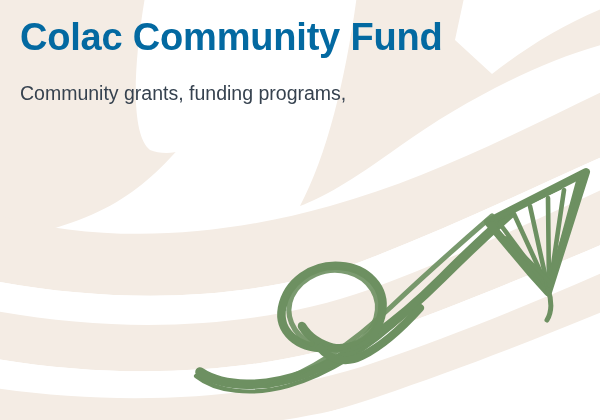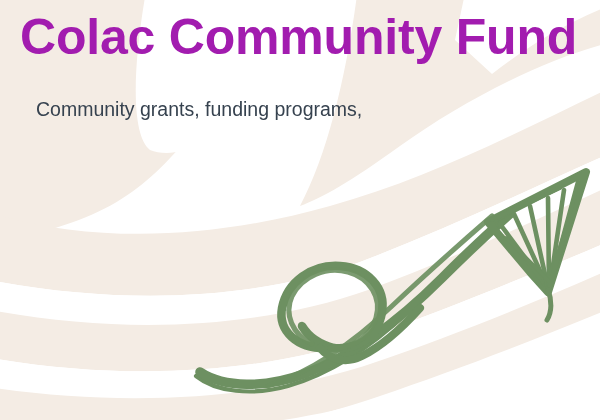--- a/index.html
+++ b/index.html
@@ -31,29 +31,29 @@
   #text-block {
     position: absolute;
     z-index: 3;
     left: 20px;
     top: 14px;
     width: 540px;
   }
   #headline {
     margin: 0;
     font-family: "Liberation Sans", sans-serif;
-    font-size: 50px;
+    font-size: 38px;
     line-height: 46px;
     font-weight: bold;
     letter-spacing: -0.2px;
-    color: #a21caf;
+    color: #0369a1;
     white-space: nowrap;
   }
   #subhead {
-    margin: 16px;
+    margin: 0;
     padding-top: 19px;
     font-family: "Liberation Sans", sans-serif;
     font-size: 19.5px;
     line-height: 28px;
     font-weight: normal;
     color: #36424f;
   }
   .subhead-line { display: block; white-space: nowrap; }
 </style>
 </head>

